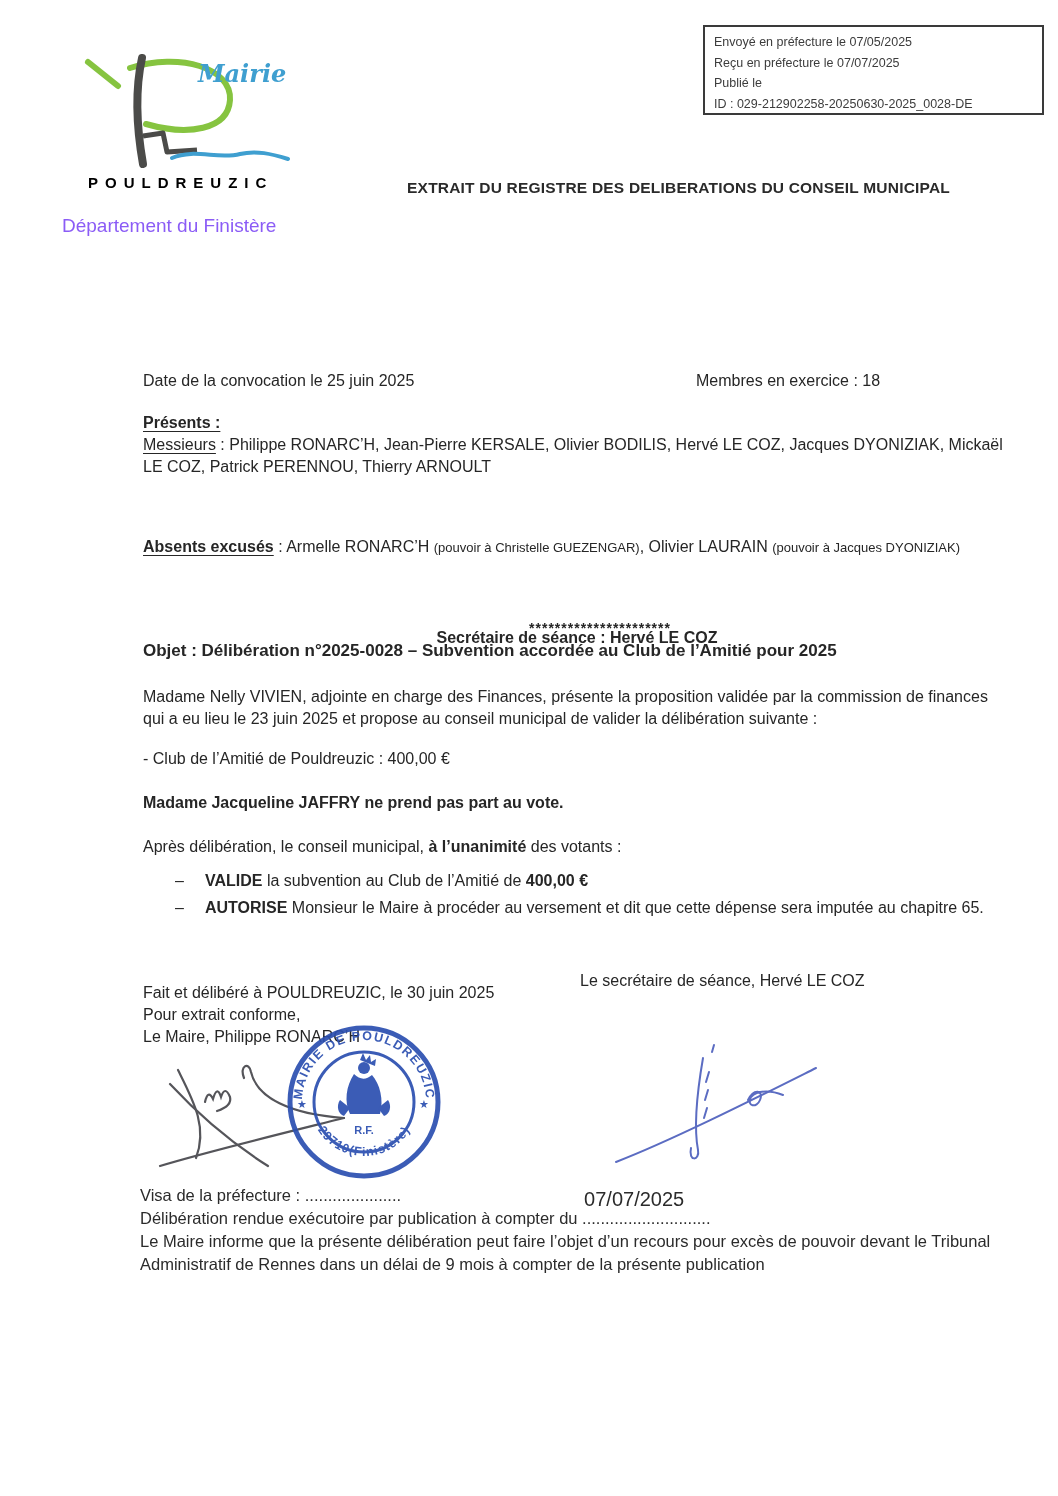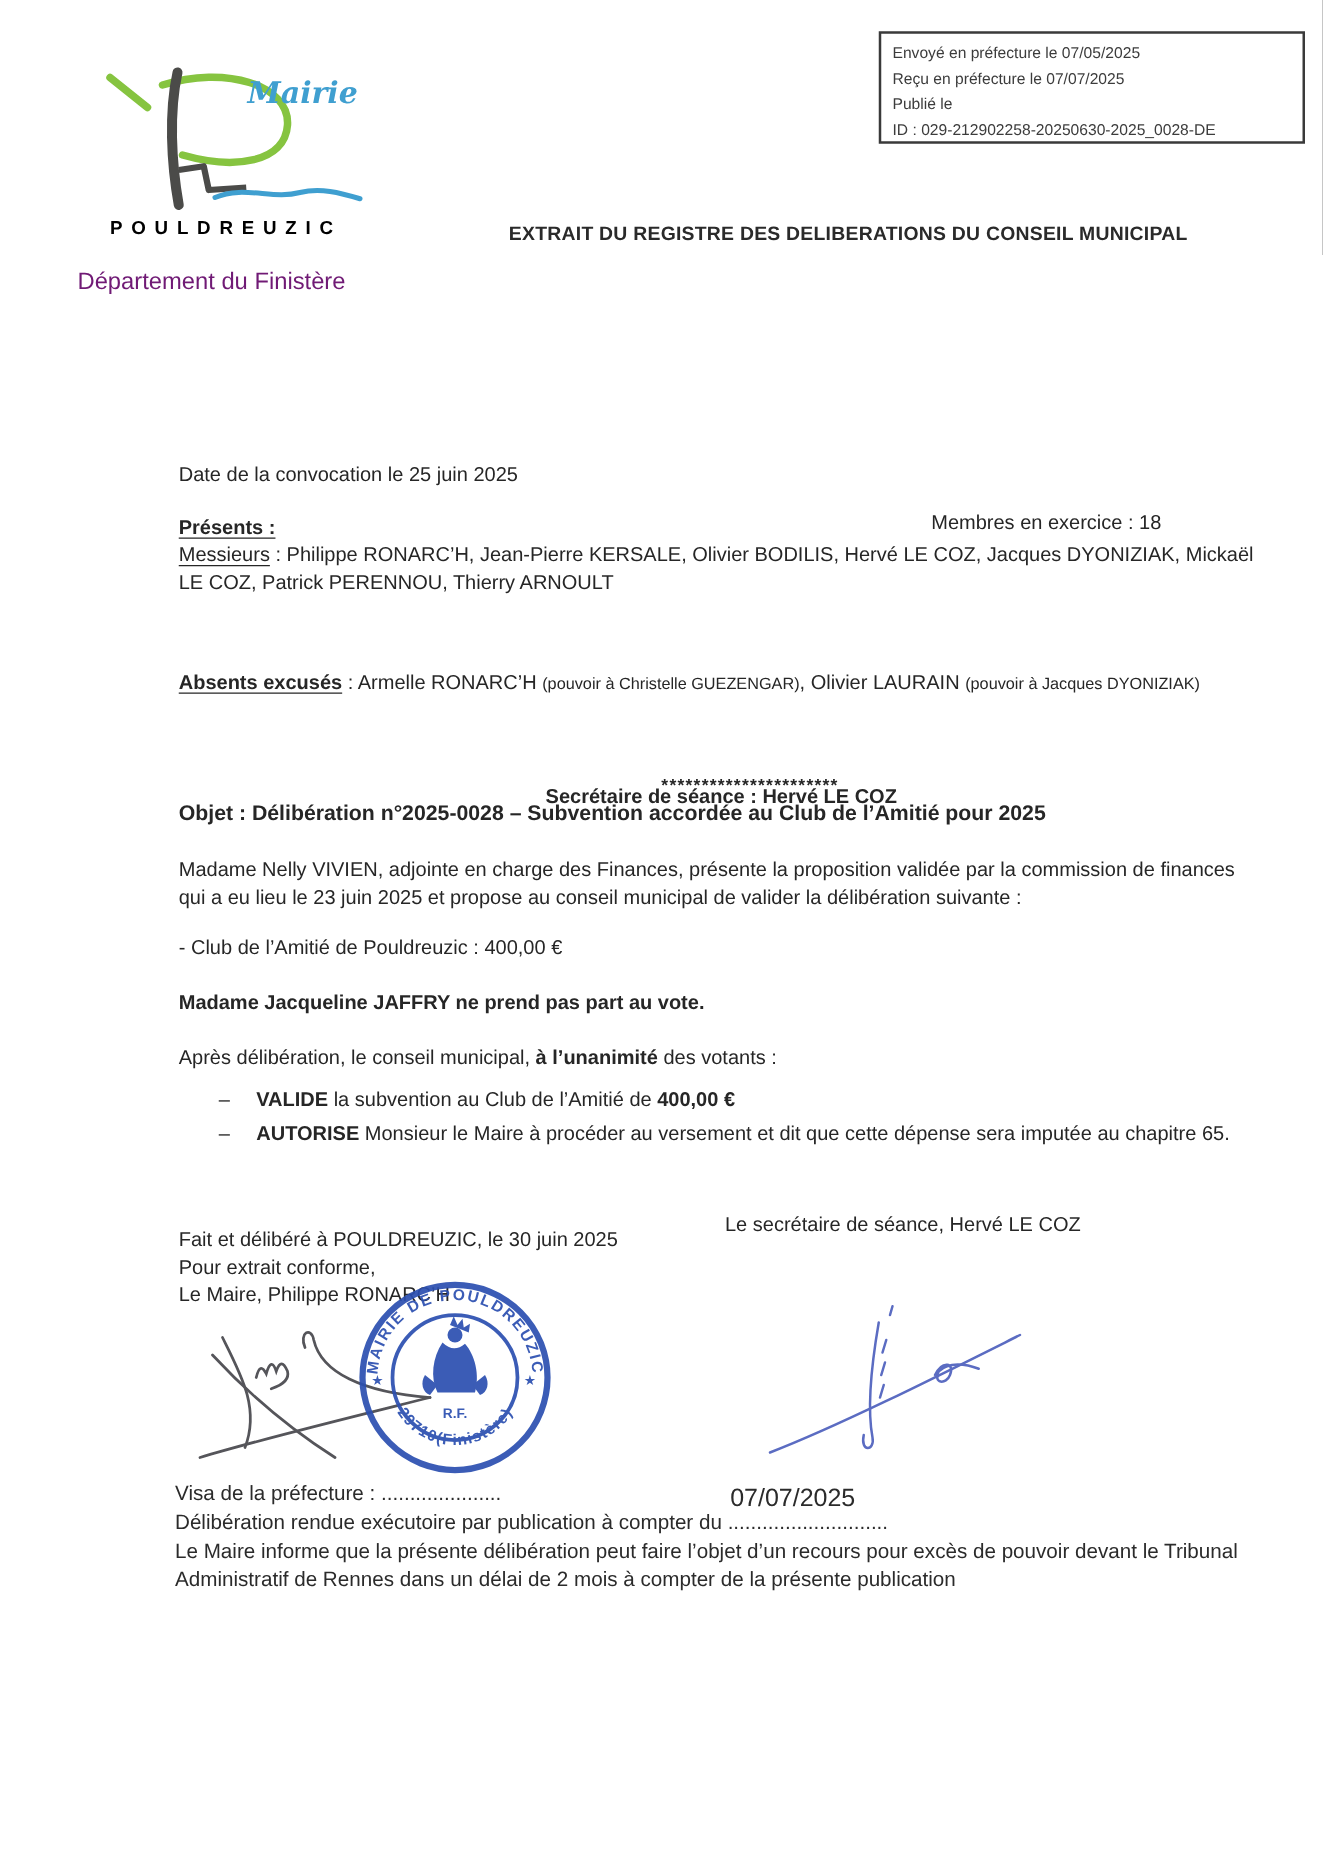--- a/index.html
+++ b/index.html
@@ -21,33 +21,33 @@
   }
 
   
   .logo-svg { left:80px; top:52px; }
   .town-name {
     left:88px; top:172px; width:230px;
     font-size:15px; font-weight:bold; letter-spacing:7px;
     color:#000000;
   }
   .dept {
-    left:62px; top:215px; font-size:19px; color:#701a75;
+    left:62px; top:215px; font-size:19px; color:#8b5cf6;
   }
 
   .doc-title {
     left:300px; top:177px; width:650px; text-align:right;
     font-size:15.5px; font-weight:bold; color:#2a2a2a; letter-spacing:0.2px;
   }
 
   .body-block { left:143px; width:868px; }
   .u  { text-decoration:underline; text-underline-offset:3px; }
   .b  { font-weight:bold; }
   .paren { font-size:13px; }
-  .row-right { left:745px;margin-top:38px; }
+  .row-right { left:696px; }
 
   .sep-line { left:420px; top:617px; width:360px; text-align:center;
     font-size:14px; font-weight:bold; letter-spacing:1px; }
 
   .objet { font-size:17px; font-weight:bold; }
 
   .bullets { left:143px; top:870px; width:868px; }
   .bullet-row { display:flex; margin-bottom:5px; }
   .bullet-row .dash { width:30px; margin-left:32px; flex:none; }
   .bullet-row .btext { flex:1; }
@@ -177,16 +177,16 @@
       <path d="M 101,30 l -3,10 m 2,8 l -3,10 m 2,8 l -3,10"></path>
       <path d="M 140,58 c 6,-12 16,-10 12,0 c -3,8 -14,7 -9,-3 c 8,-8 22,-6 32,-2"></path>
     </g>
   </svg>
 
   <div class="abs footer">
     <div>Visa de la préfecture : .....................</div>
     <div>
       <span>Délibération rendue exécutoire par publication à compter du </span><span class="dotwrap"><span>............................</span><span class="exe-date">07/07/2025</span></span>
     </div>
-    <div>Le Maire informe que la présente délibération peut faire l’objet d’un recours pour excès de pouvoir devant le Tribunal Administratif de Rennes dans un délai de 2 mois à compter de la présente publication</div>
+    <div>Le Maire informe que la présente délibération peut faire l’objet d’un recours pour excès de pouvoir devant le Tribunal Administratif de Rennes dans un délai de 9 mois à compter de la présente publication</div>
   </div>
 
 </div>
 
 </body></html>

